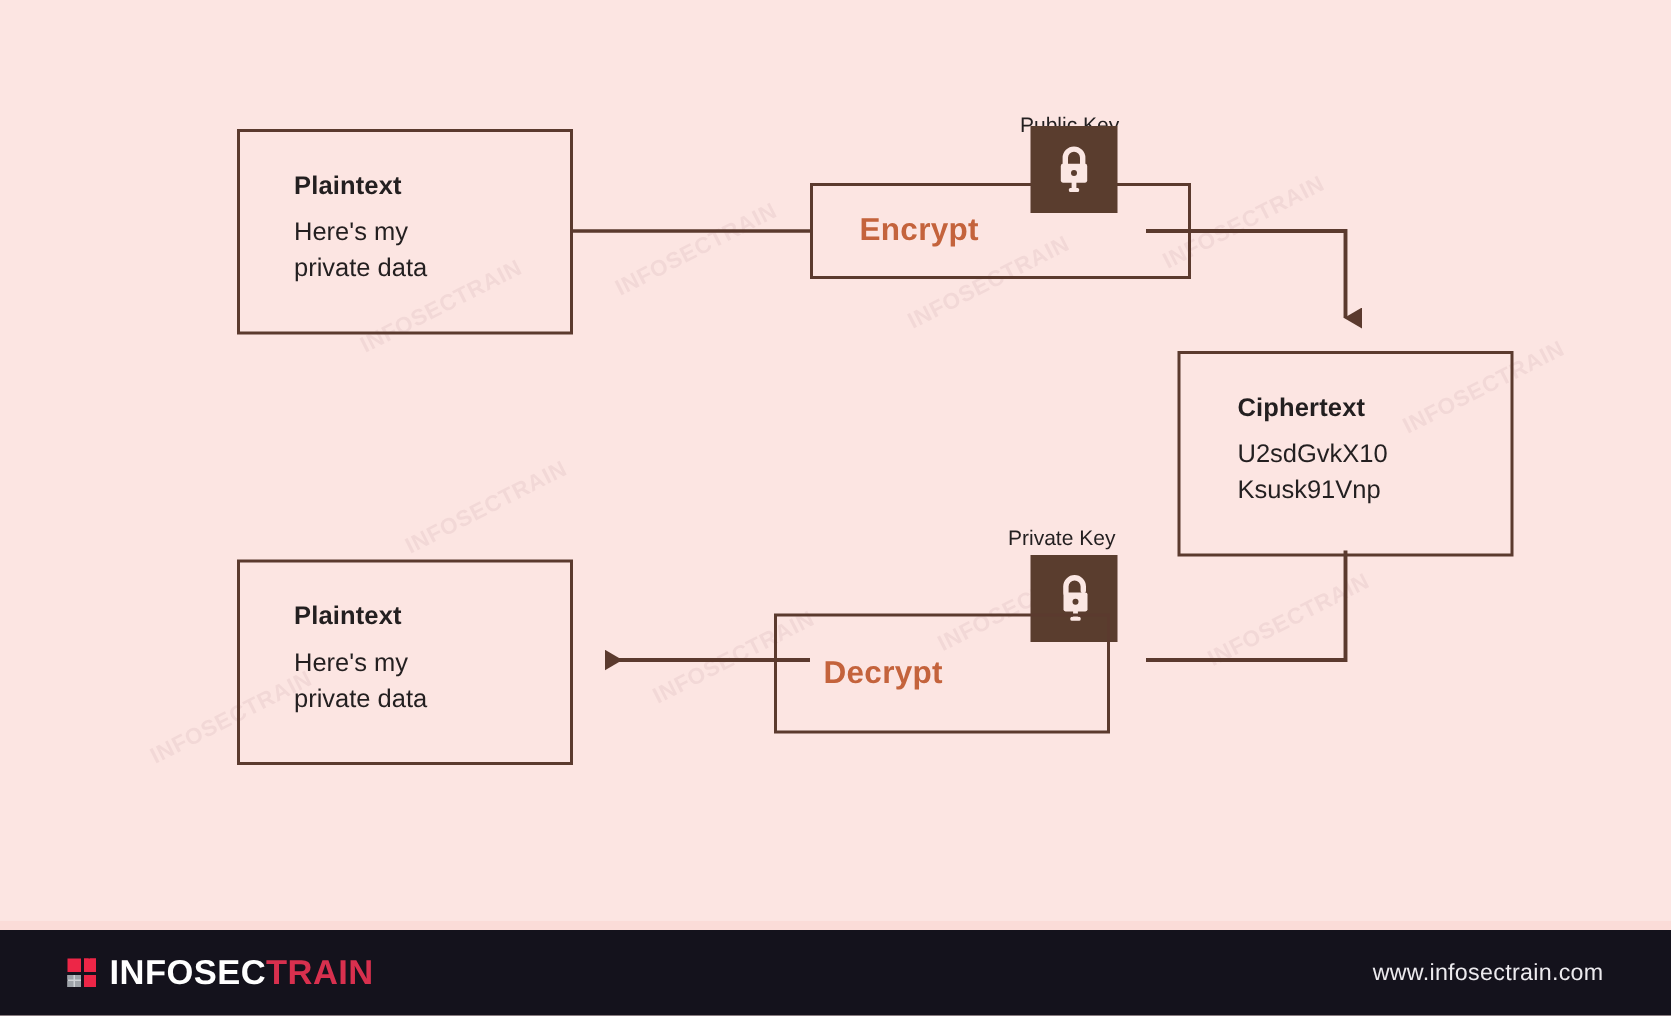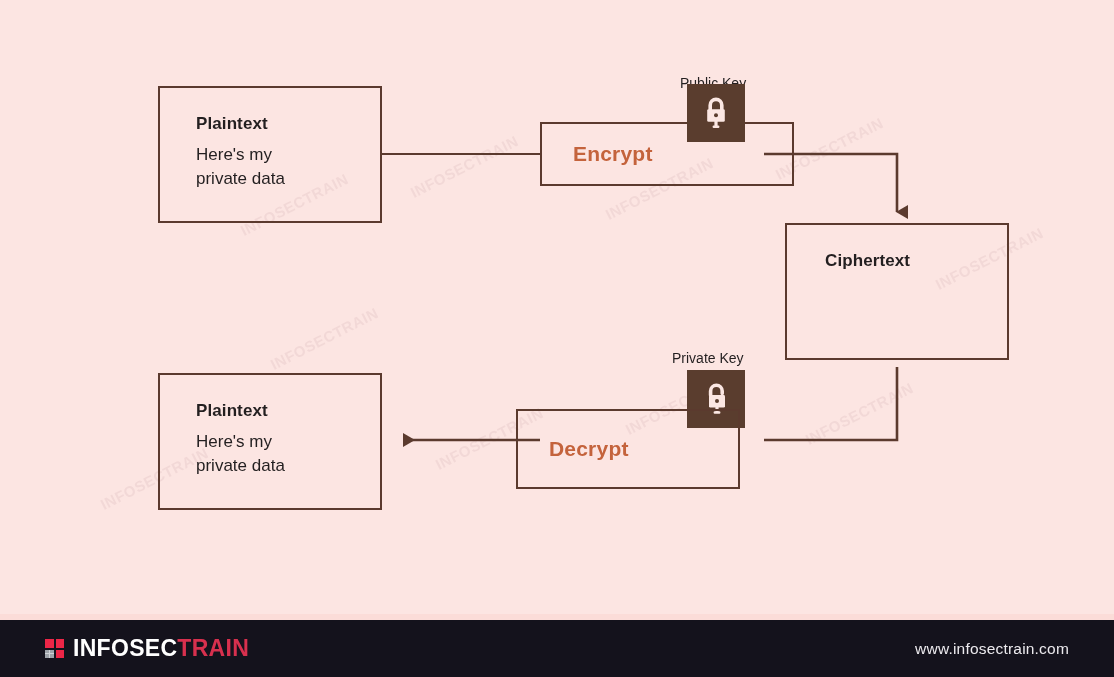--- a/index.html
+++ b/index.html
@@ -76,21 +76,21 @@
 
   #plaintext-top {
     left: 158px; top: 86px; width: 224px; height: 137px;
     padding: 26px 0 0 36px;
   }
   #plaintext-bottom {
     left: 158px; top: 373px; width: 224px; height: 137px;
     padding: 26px 0 0 36px;
   }
   #ciphertext {
-    left: 785px; top: 223px; width: 224px; height: 137px;
+    left: 785px; top: 234px; width: 224px; height: 137px;
     padding: 26px 0 0 38px;
   }
 
   .op-node {
     position: absolute;
     box-sizing: border-box;
     border: 2px solid #5b3a2e;
     background: transparent;
     display: flex;
     align-items: center;
@@ -251,20 +251,24 @@
       <rect x="6.2" y="14.2" width="17.6" height="12.6" rx="1.4" fill="#fbe7e3"></rect>
 
       <rect x="13.4" y="24.5" width="3.2" height="7.2" fill="#fbe7e3"></rect>
       <rect x="11.6" y="30.4" width="6.8" height="2.6" rx="1" fill="#fbe7e3"></rect>
       <circle cx="15" cy="20.3" r="2.0" fill="#5a3d2e"></circle>
     </svg>
   </div>
 
   <div class="node" id="ciphertext">
     <div class="node-title">Ciphertext</div>
+    <div class="node-body">
+      <div>U2sdGvkX10</div>
+      <div>Ksusk91Vnp</div>
+    </div>
   </div>
 
   <div class="key-caption" id="private-key-caption">Private Key</div>
   <div class="key-badge" id="private-key-badge">
     <svg width="30" height="36" viewBox="0 0 30 36" aria-hidden="true">
 
       <path d="M9.6,14.2 L9.6,10.0 A5.8,5.8 0 0 1 21.2,10.0 L21.2,12.6" stroke="#fbe7e3" stroke-width="3.6" fill="none" stroke-linecap="round"></path>
 
       <rect x="8.0" y="14.0" width="16.0" height="12.6" rx="1.4" fill="#fbe7e3"></rect>
 

